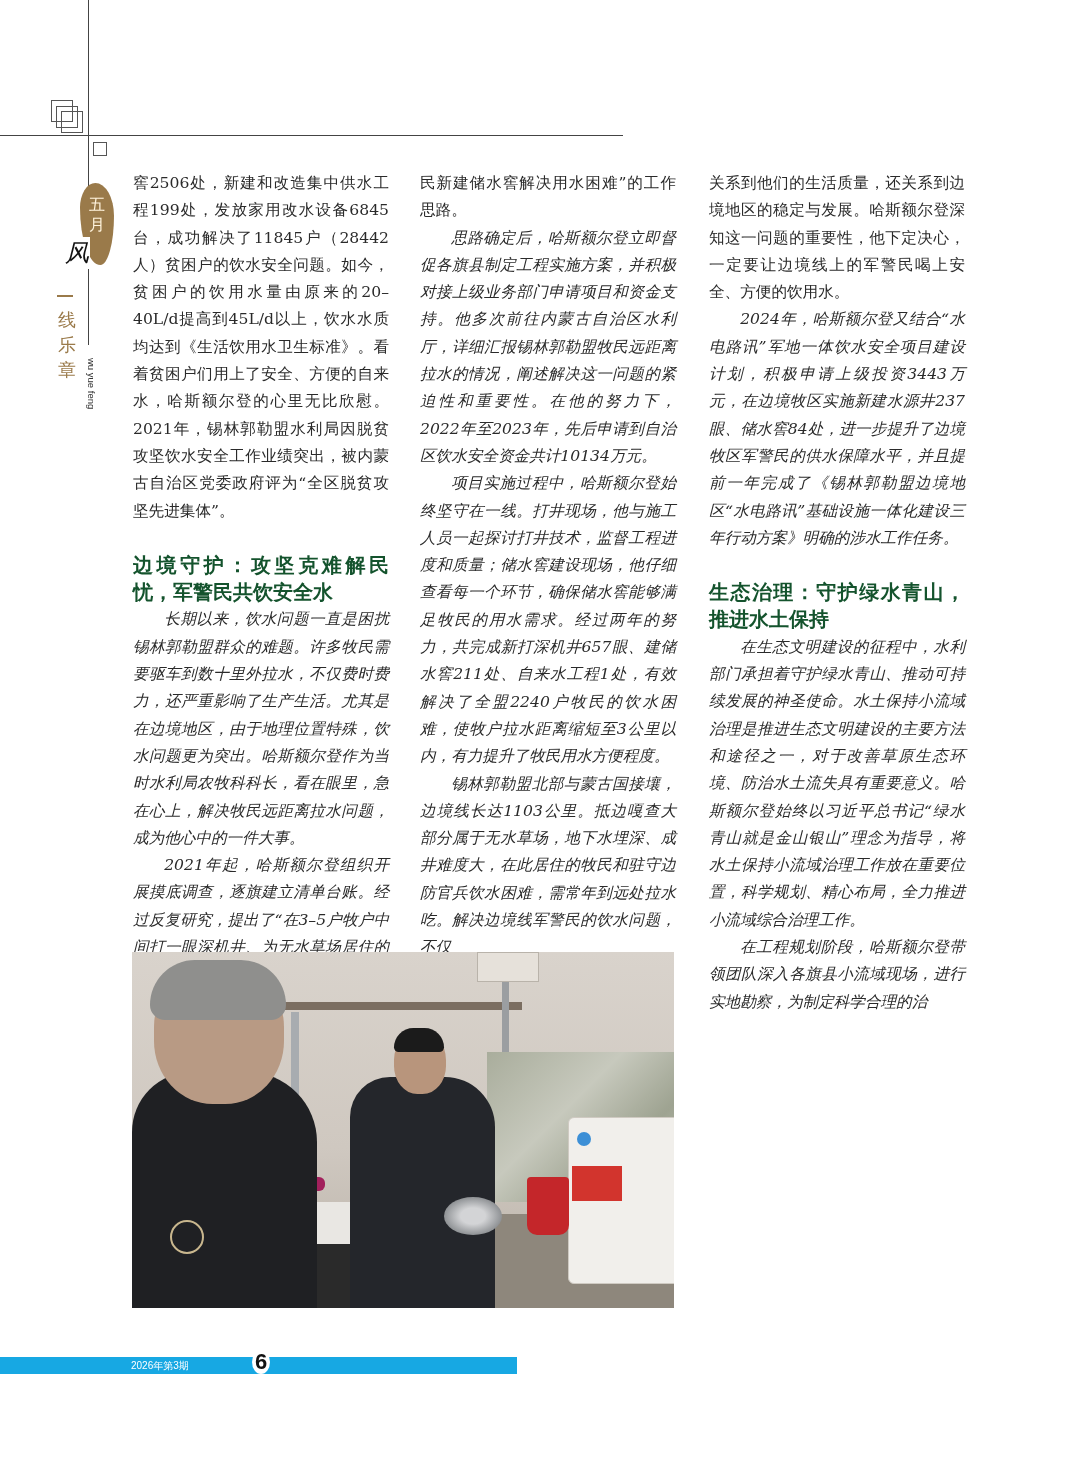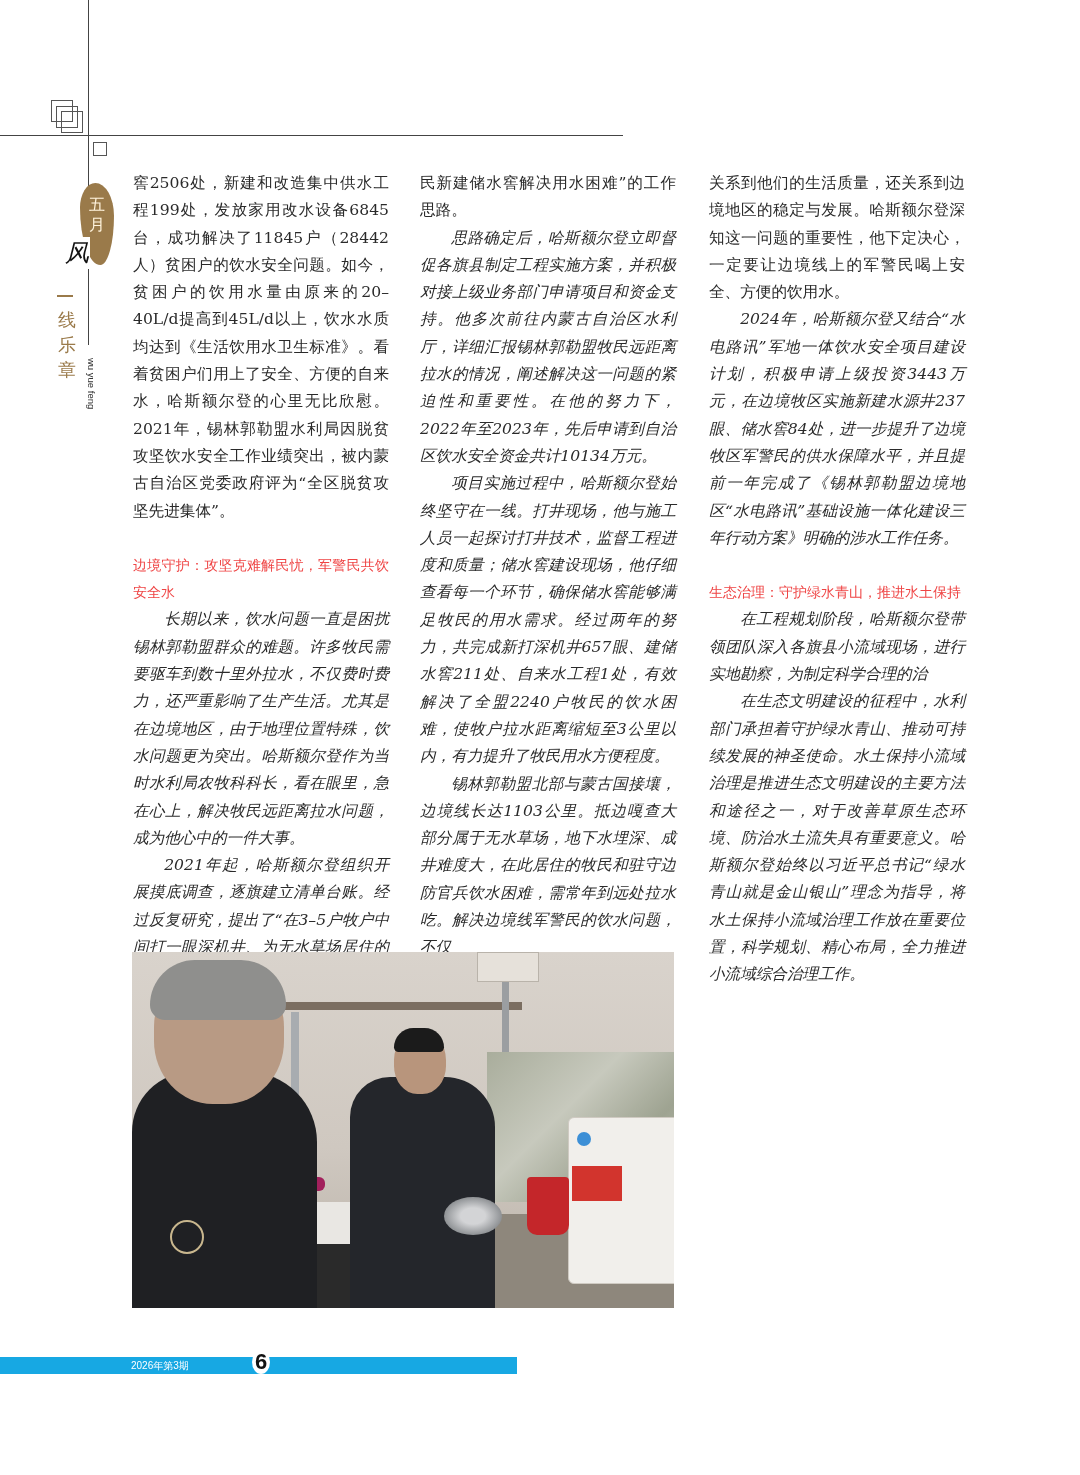--- a/index.html
+++ b/index.html
@@ -28,21 +28,21 @@
   .pinyin { position: absolute; left: 86px; top: 358px; font-family: "Liberation Sans", sans-serif;
             font-size: 9.5px; color: #333; writing-mode: vertical-rl; }
 
   
   .col { position: absolute; top: 170px; font-size: 15.6px; line-height: 27.3px; text-align: justify; }
   .col1 { left: 133px; width: 256px; }
   .col2 { left: 420px; width: 256px; }
   .col3 { left: 709px; width: 256px; }
   .col p { margin: 0; text-indent: 0; }
   .col p.ind { text-indent: 2em; font-style: italic; }
-  .head { color: #ef4444; font-family: "DejaVu Sans", sans-serif; font-weight: normal; font-size: 14px;
+  .head { color: #14532d; font-family: "DejaVu Sans", sans-serif; font-weight: bold; font-size: 20px;
           line-height: 27.3px; margin: 0; text-indent: 2em; }
   .gap { height: 27px; }
 
   
   .photo { position: absolute; left: 132px; top: 952px; width: 542px; height: 356px; overflow: hidden;
            background: linear-gradient(180deg, #d9d3cc 0%, #cfc8c0 55%, #b9b1a7 100%); }
   .photo .wall-r { position: absolute; left: 355px; top: 100px; width: 190px; height: 150px;
                    background: linear-gradient(135deg, #a9ad9c, #c7c9bd 40%, #9ea391 70%, #bfc2b4); }
   .photo .pipe-h { position: absolute; left: 150px; top: 50px; width: 240px; height: 8px; background: #7b6e61; }
   .photo .pipe-v { position: absolute; left: 159px; top: 60px; width: 8px; height: 170px; background: #a8acb0; }
@@ -119,22 +119,22 @@
   <p class="ind">思路确定后，哈斯额尔登立即督促各旗县制定工程实施方案，并积极对接上级业务部门申请项目和资金支持。他多次前往内蒙古自治区水利厅，详细汇报锡林郭勒盟牧民远距离拉水的情况，阐述解决这一问题的紧迫性和重要性。在他的努力下，2022年至2023年，先后申请到自治区饮水安全资金共计10134万元。</p>
   <p class="ind">项目实施过程中，哈斯额尔登始终坚守在一线。打井现场，他与施工人员一起探讨打井技术，监督工程进度和质量；储水窖建设现场，他仔细查看每一个环节，确保储水窖能够满足牧民的用水需求。经过两年的努力，共完成新打深机井657眼、建储水窖211处、自来水工程1处，有效解决了全盟2240户牧民的饮水困难，使牧户拉水距离缩短至3公里以内，有力提升了牧民用水方便程度。</p>
   <p class="ind">锡林郭勒盟北部与蒙古国接壤，边境线长达1103公里。抵边嘎查大部分属于无水草场，地下水埋深、成井难度大，在此居住的牧民和驻守边防官兵饮水困难，需常年到远处拉水吃。解决边境线军警民的饮水问题，不仅</p>
 </div>
 
 <div class="col col3">
   <p>关系到他们的生活质量，还关系到边境地区的稳定与发展。哈斯额尔登深知这一问题的重要性，他下定决心，一定要让边境线上的军警民喝上安全、方便的饮用水。</p>
   <p class="ind">2024年，哈斯额尔登又结合“水电路讯”军地一体饮水安全项目建设计划，积极申请上级投资3443万元，在边境牧区实施新建水源井237眼、储水窖84处，进一步提升了边境牧区军警民的供水保障水平，并且提前一年完成了《锡林郭勒盟边境地区“水电路讯”基础设施一体化建设三年行动方案》明确的涉水工作任务。</p>
   <div class="gap"></div>
   <p class="head">生态治理：守护绿水青山，推进水土保持</p>
+  <p class="ind">在生态文明建设的征程中，水利部门承担着守护绿水青山、推动可持续发展的神圣使命。水土保持小流域治理是推进生态文明建设的主要方法和途径之一，对于改善草原生态环境、防治水土流失具有重要意义。哈斯额尔登始终以习近平总书记“绿水青山就是金山银山”理念为指导，将水土保持小流域治理工作放在重要位置，科学规划、精心布局，全力推进小流域综合治理工作。</p>
   <p class="ind">在工程规划阶段，哈斯额尔登带领团队深入各旗县小流域现场，进行实地勘察，为制定科学合理的治</p>
-  <p class="ind">在生态文明建设的征程中，水利部门承担着守护绿水青山、推动可持续发展的神圣使命。水土保持小流域治理是推进生态文明建设的主要方法和途径之一，对于改善草原生态环境、防治水土流失具有重要意义。哈斯额尔登始终以习近平总书记“绿水青山就是金山银山”理念为指导，将水土保持小流域治理工作放在重要位置，科学规划、精心布局，全力推进小流域综合治理工作。</p>
 </div>
 
 <div class="photo" title="Two men inspecting a water purification unit in a rural water room; one holds a steel basin beside a red bucket">
   <div class="heater"></div>
   <div class="pipe-h"></div>
   <div class="pipe-v"></div>
   <div class="pipe-v2"></div>
   <div class="wall-r"></div>
   <div class="cabinet">
       <div class="grill"></div>

